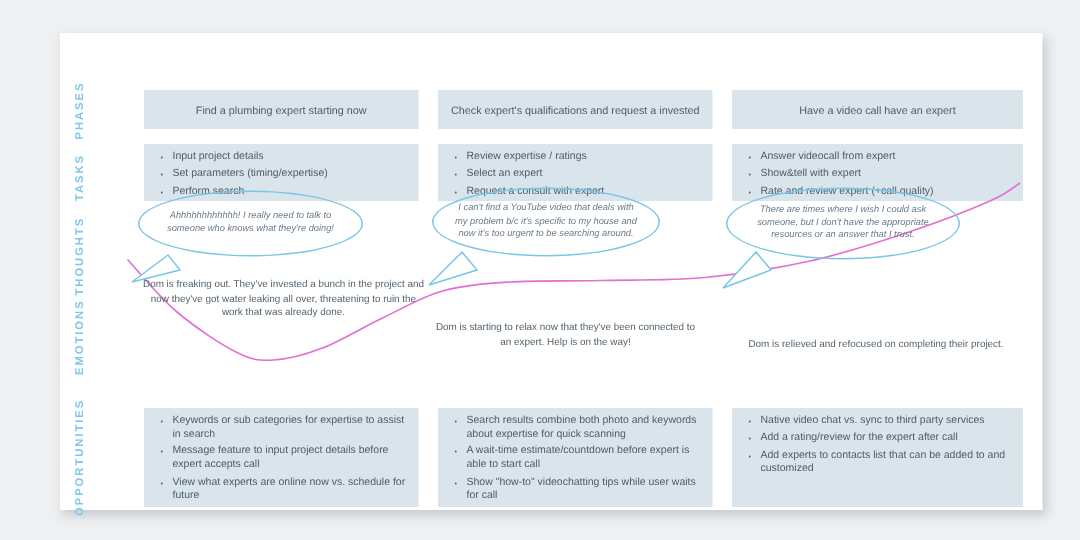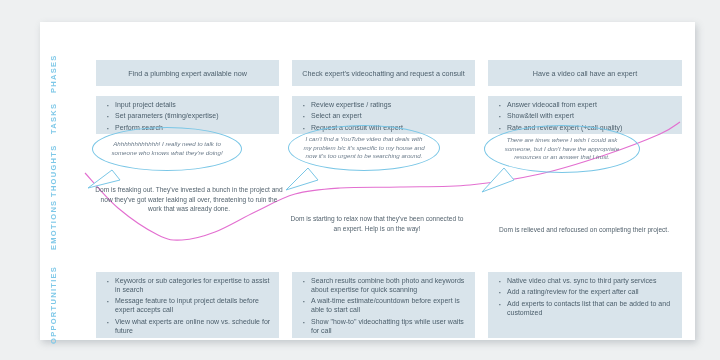--- a/index.html
+++ b/index.html
@@ -101,41 +101,41 @@
   <div id="card">
 
     <div class="rowlabel" id="lb-phases">PHASES</div>
     <div class="rowlabel" id="lb-tasks">TASKS</div>
     <div class="rowlabel" id="lb-thoughts">THOUGHTS</div>
     <div class="rowlabel" id="lb-emotions">EMOTIONS</div>
     <div class="rowlabel" id="lb-opportunities">OPPORTUNITIES</div>
 
     <div class="col" id="col0">
       <div class="panel phase-panel">
-        <span>Find a plumbing expert available now</span>
+        <span>Find a plumbing expert starting now</span>
       </div>
       <div class="panel tasks-panel">
         <ul class="bul">
           <li>Input project details</li>
           <li>Set parameters (timing/expertise)</li>
           <li>Perform search</li>
         </ul>
       </div>
       <div class="panel opps-panel">
         <ul class="bul">
           <li>Keywords or sub categories for expertise to assist in search</li>
           <li>Message feature to input project details before expert accepts call</li>
           <li>View what experts are online now vs. schedule for future</li>
         </ul>
       </div>
     </div>
 
     <div class="col" id="col1">
       <div class="panel phase-panel">
-        <span>Check expert's videochatting and request a consult</span>
+        <span>Check expert's qualifications and request a invested</span>
       </div>
       <div class="panel tasks-panel">
         <ul class="bul">
           <li>Review expertise / ratings</li>
           <li>Select an expert</li>
           <li>Request a consult with expert</li>
         </ul>
       </div>
       <div class="panel opps-panel">
         <ul class="bul">

